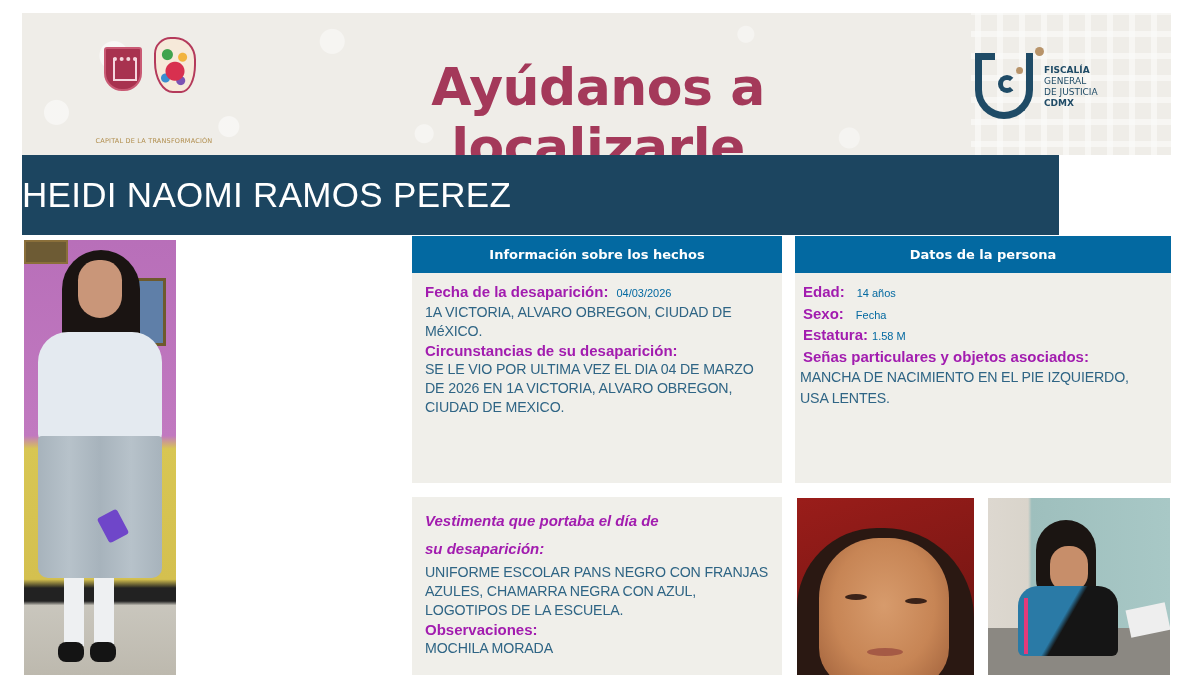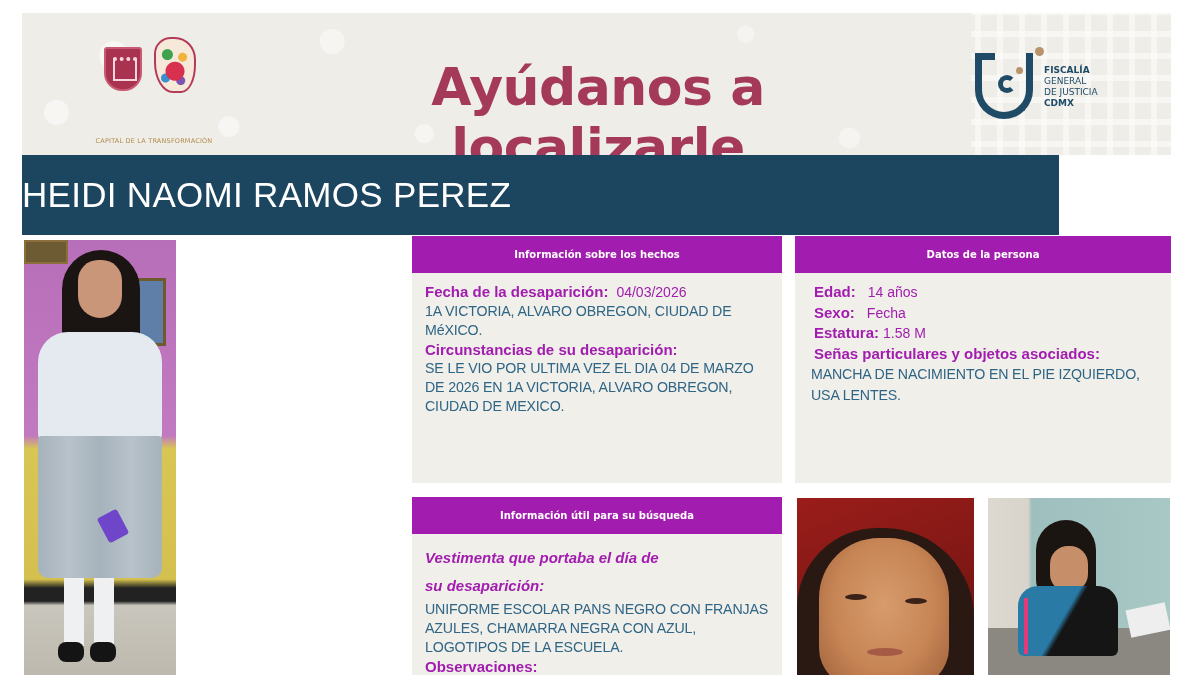--- a/index.html
+++ b/index.html
@@ -136,33 +136,33 @@
   .photo-jersey .floor { position: absolute; left: 0; top: 130px; width: 182px; height: 47px; background: #8b8882; }
   .photo-jersey .hair { position: absolute; left: 48px; top: 22px; width: 60px; height: 80px; background: #1b1512; border-radius: 30px 30px 10px 20px; }
   .photo-jersey .face { position: absolute; left: 62px; top: 48px; width: 38px; height: 46px; background: #c78e6a; border-radius: 18px; }
   .photo-jersey .shirt { position: absolute; left: 30px; top: 88px; width: 100px; height: 70px; background: linear-gradient(120deg, #2a7aa6 0%, #2a7aa6 45%, #151515 50%, #151515 100%); border-radius: 20px 20px 6px 6px; }
   .photo-jersey .stripe { position: absolute; left: 36px; top: 100px; width: 4px; height: 56px; background: #e33a7a; }
   .photo-jersey .paper { position: absolute; left: 140px; top: 108px; width: 40px; height: 28px; background: #eeeeee; transform: rotate(-12deg); }
 
   
   .panel { position: absolute; background: #f0efea; }
   .panel-head {
-    height: 37px; background: #a21caf; color: #ffffff; display: flex; align-items: center; justify-content: center;
-    font-family: "DejaVu Sans", sans-serif; font-weight: bold; font-size: 10px;
+    height: 37px; background: #0369a1; color: #ffffff; display: flex; align-items: center; justify-content: center;
+    font-family: "DejaVu Sans", sans-serif; font-weight: bold; font-size: 13px;
   }
   .panel-body { padding: 9px 12px 0 13px; color: #235a78; font-size: 14.5px; line-height: 19px; }
   .lbl { color: #a21caf; font-weight: bold; font-family: "Liberation Sans", sans-serif; font-size: 15px; }
-  .val { color: #a21caf; font-family: "Liberation Sans", sans-serif; font-size: 14px; }
+  .val { color: #0369a1; font-family: "Liberation Sans", sans-serif; font-size: 11px; }
   .txt { color: #2f6585; font-family: "Liberation Sans", sans-serif; font-size: 14.2px; letter-spacing: -0.15px; display: block; }
 
   .panel-hechos { left: 412px; top: 236px; width: 370px; height: 247px; }
   .panel-persona { left: 795px; top: 236px; width: 376px; height: 247px; }
   .panel-busqueda { left: 412px; top: 497px; width: 370px; height: 178px; }
 
-  .panel-persona .panel-body { padding-left: 19px; line-height: 20.5px; }
+  .panel-persona .panel-body { padding-left: 8px; line-height: 20.5px; }
   .panel-persona .txt { margin-left: -3px; }
   .gap1 { display: inline-block; width: 8px; }
 </style>
 </head>
 <body>
 
 <div class="header">
   <div class="dots"></div>
 
   <div class="cdmx-logo">
@@ -223,21 +223,20 @@
   <div class="panel-body">
     <div><span class="lbl">Edad:</span><span style="display:inline-block;width:12px"></span><span class="val">14 años</span></div>
     <div><span class="lbl">Sexo:</span><span style="display:inline-block;width:12px"></span><span class="val">Fecha</span></div>
     <div><span class="lbl">Estatura:</span><span style="display:inline-block;width:4px"></span><span class="val">1.58 M</span></div>
     <div class="lbl">Señas particulares y objetos asociados:</div>
     <span class="txt">MANCHA DE NACIMIENTO EN EL PIE IZQUIERDO, USA LENTES.</span>
   </div>
 </div>
 
 <div class="panel panel-busqueda">
-  <div class="panel-head">Información útil para su búsqueda</div>
   <div class="panel-body" style="padding-top:10px;">
     <div class="lbl" style="padding-right:90px;line-height:28px;font-style:italic;">Vestimenta que portaba el día de su desaparición:</div>
     <span class="txt">UNIFORME ESCOLAR PANS NEGRO CON FRANJAS AZULES, CHAMARRA NEGRA CON AZUL, LOGOTIPOS DE LA ESCUELA.</span>
     <div class="lbl">Observaciones:</div>
     <span class="txt">MOCHILA MORADA</span>
   </div>
 </div>
 
 <div class="photo photo-face">
   <div class="hair"></div>

